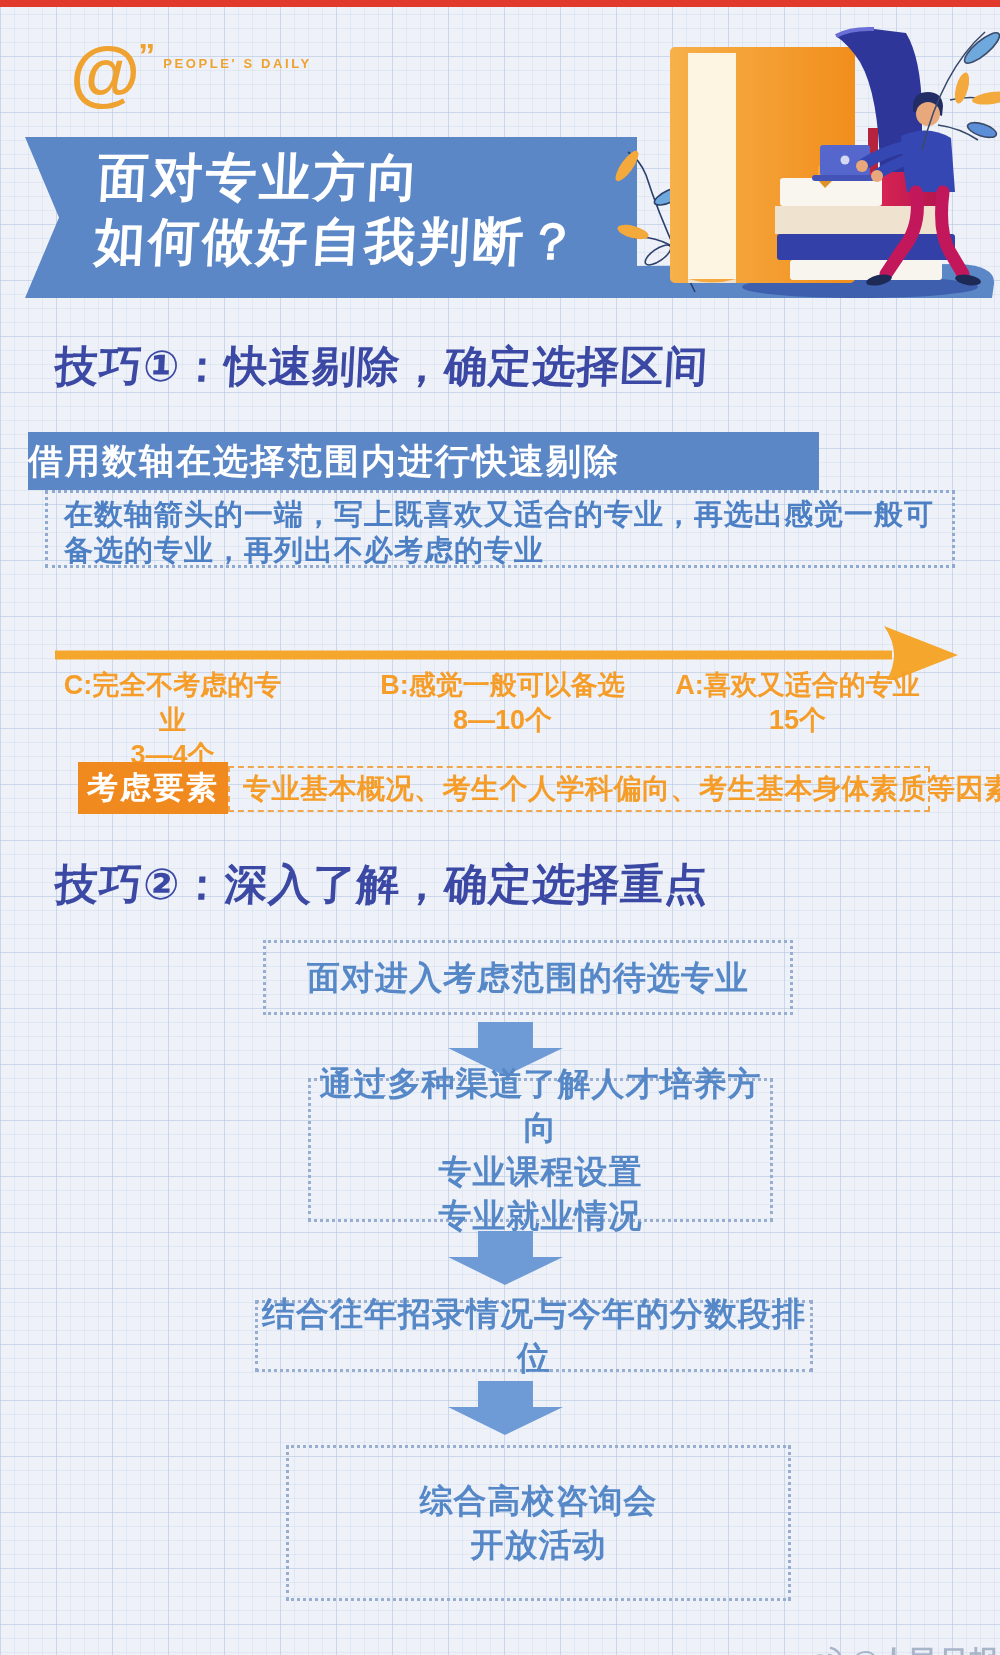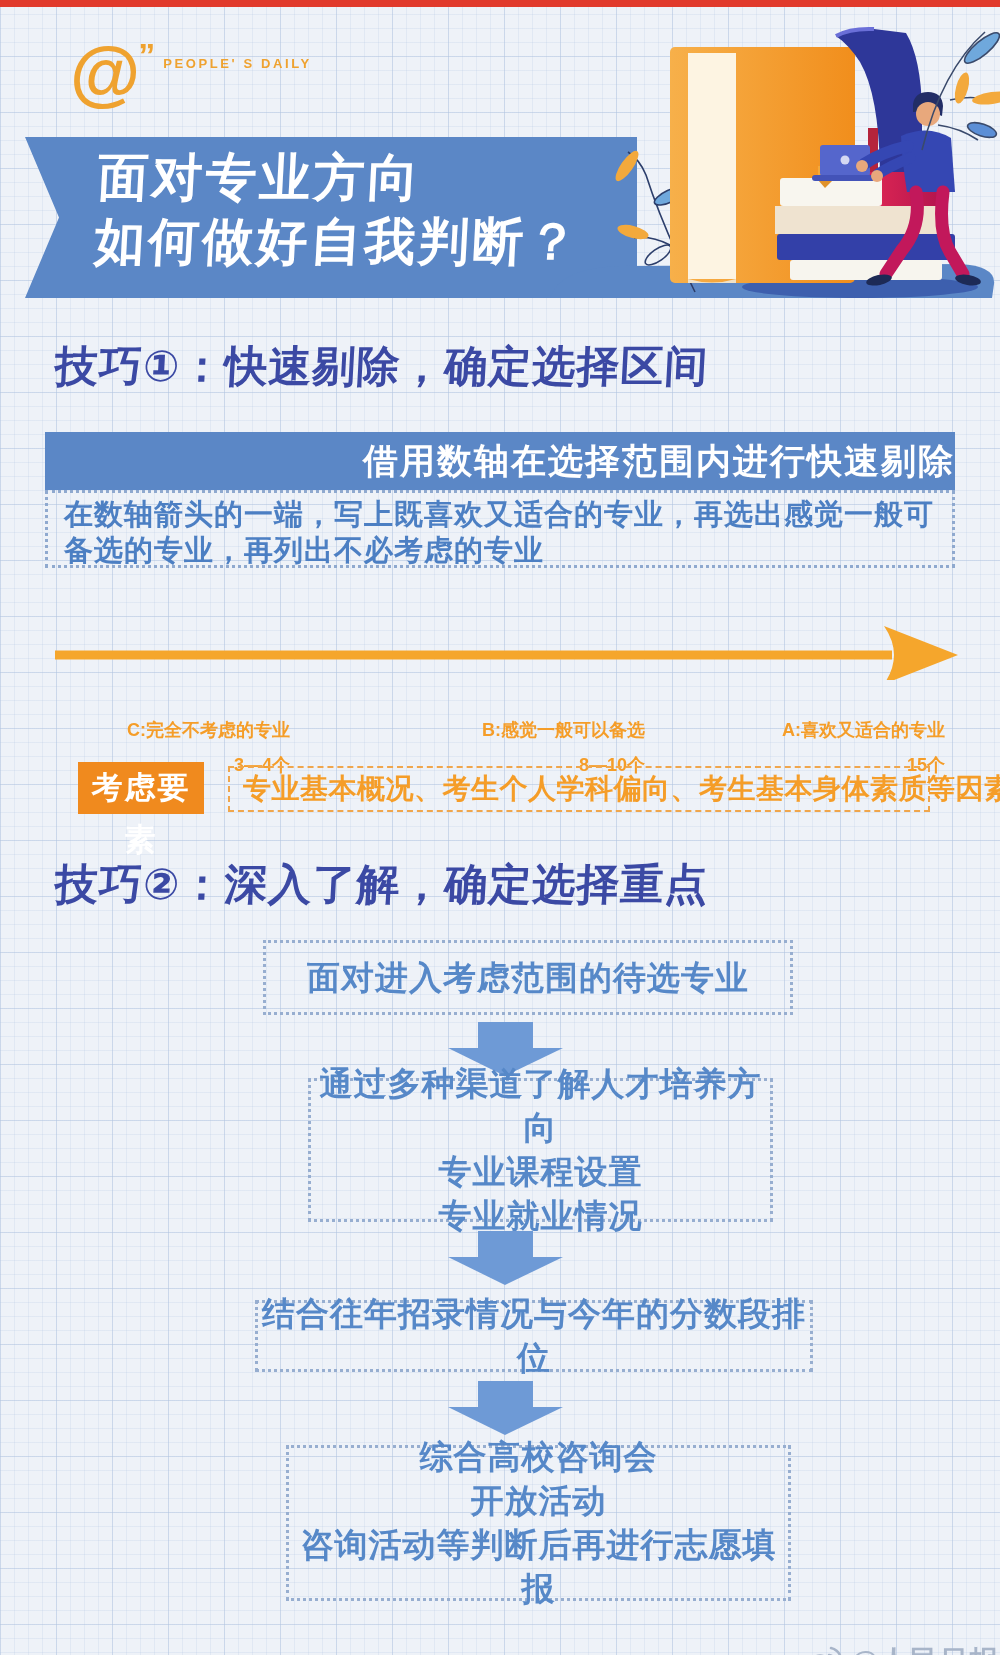--- a/index.html
+++ b/index.html
@@ -26,32 +26,32 @@
   .banner{position:absolute;left:25px;top:137px;width:612px;height:161px;background:#5b87c6;
     clip-path:polygon(0 0,100% 0,100% 100%,0 100%,34px 50%);}
   .title{position:absolute;left:96px;top:146px;color:#ffffff;font-weight:900;
     font-size:51px;line-height:64px;letter-spacing:3px;transform:skewX(-3deg);}
   .illo{position:absolute;left:530px;top:0;width:470px;height:300px;}
   
   .sec-h{position:absolute;left:55px;color:#3b49a4;font-weight:900;font-size:43px;
     letter-spacing:1px;transform:skewX(-3deg);white-space:nowrap;}
   .sec-h1{top:338px;} .sec-h2{top:856px;}
   
-  .bluebar{position:absolute;left:45px;top:432px;width:910px;height:58px;background:#5b87c6;
-    color:#fff;font-weight:900;font-size:35px;line-height:58px;text-align:right;letter-spacing:2px;}
+  .bluebar{position:absolute;left:28px;top:432px;width:791px;height:58px;background:#5b87c6;
+    color:#fff;font-weight:900;font-size:35px;line-height:58px;text-align:left;letter-spacing:2px;}
   .notebox{position:absolute;left:45px;top:490px;width:910px;height:78px;box-sizing:border-box;
     border:3px dotted #8fa9cf;color:#4c7fc3;font-size:29px;font-weight:bold;
     line-height:36px;letter-spacing:1px;padding:6px 16px;font-family:Liberation Mono, monospace;}
   
   .axis{position:absolute;left:0;top:600px;}
-  .axis-label{position:absolute;color:#f59d28;font-weight:bold;font-size:18px;
-    line-height:35px;text-align:right;top:713px;}
+  .axis-label{position:absolute;color:#f59d28;font-weight:bold;font-size:27px;
+    line-height:35px;text-align:center;top:668px;}
   .axis-c{left:55px;width:235px;} .axis-b{left:360px;width:285px;} .axis-a{left:650px;width:295px;}
   
-  .factor-badge{position:absolute;left:78px;top:762px;width:126px;height:52px;background:#f08a1e;
+  .factor-badge{position:absolute;left:78px;top:762px;width:150px;height:52px;background:#f08a1e;
     color:#fff;font-size:31px;font-weight:900;line-height:52px;text-align:center;letter-spacing:2px;}
   .factor-box{position:absolute;left:228px;top:766px;width:702px;height:46px;box-sizing:border-box;
     border:2px dashed #f0a64c;color:#f59d28;font-size:28px;font-weight:bold;line-height:42px;
     padding-left:13px;white-space:nowrap;letter-spacing:0.5px;text-align:center;}
   
   .step{position:absolute;box-sizing:border-box;border:3px dotted #97aed0;color:#5688c8;
     font-weight:bold;font-size:33px;line-height:44px;text-align:center;letter-spacing:1px;
     display:flex;flex-direction:column;justify-content:center;margin-left:23px;}
   .step1{left:240px;top:940px;width:530px;height:75px;}
   .step2{left:285px;top:1078px;width:465px;height:144px;}
@@ -213,21 +213,20 @@
   </div>
 
   <svg class="flow-arrow fa3" width="115" height="54" viewBox="0 0 115 54">
     <rect x="30" y="0" width="55" height="27" fill="#6e9ad6"></rect>
     <polygon points="0,26 115,26 57,54" fill="#6e9ad6"></polygon>
   </svg>
 
   <div class="step step4">
     <div>综合高校咨询会</div>
     <div>开放活动</div>
-    <div>咨询活动等判断后再进行志愿填报</div>
   </div>
 
   <div class="footer">
     <svg width="36" height="32" viewBox="0 0 36 32">
       <circle cx="13" cy="20" r="9.5" fill="none" stroke="#a8b5c9" stroke-width="2.5"></circle>
       <circle cx="13" cy="20" r="3.5" fill="#a8b5c9"></circle>
       <path d="M22,10 Q28,11 29,17" fill="none" stroke="#a8b5c9" stroke-width="2.5" stroke-linecap="round"></path>
       <path d="M24,3 Q32,5 34,13" fill="none" stroke="#a8b5c9" stroke-width="2.5" stroke-linecap="round"></path>
     </svg>
     <span>@人民日报</span>

